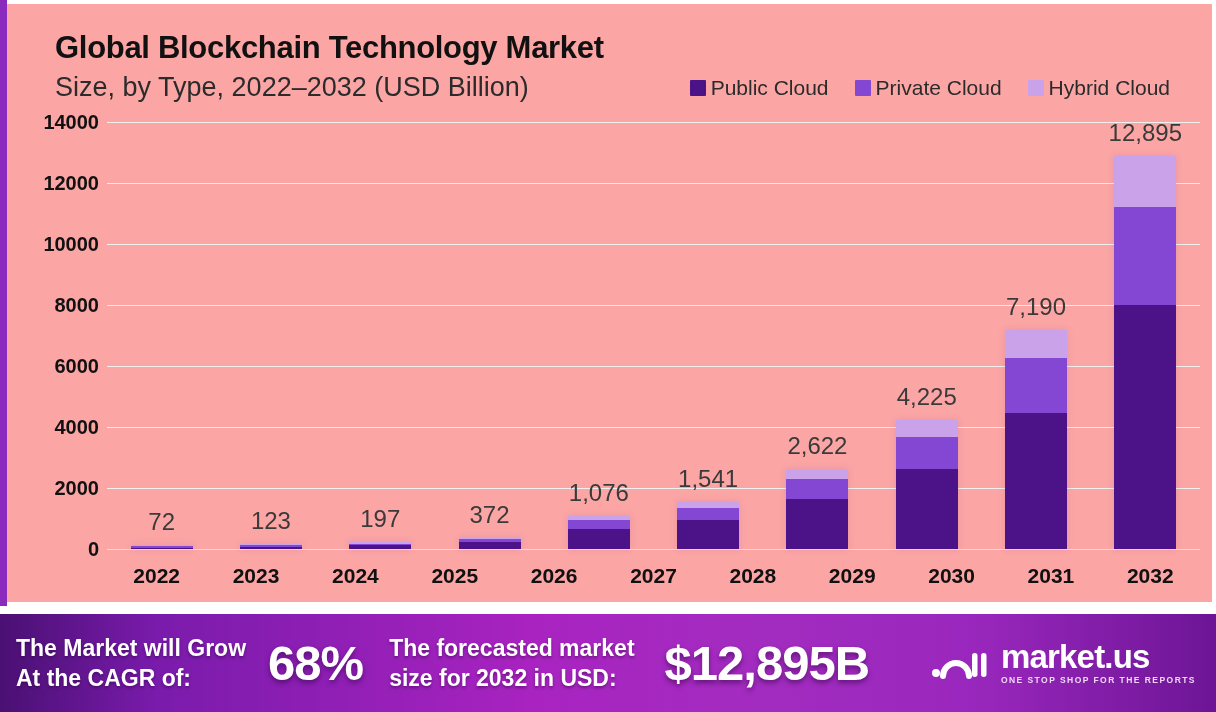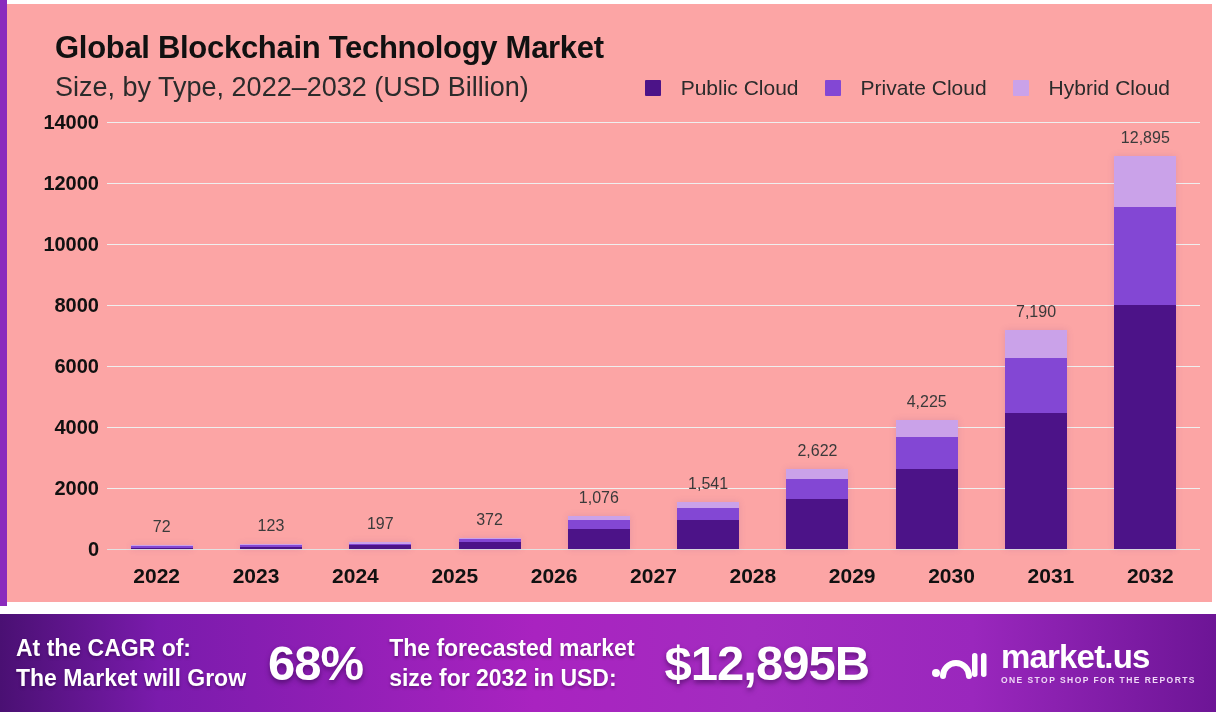--- a/index.html
+++ b/index.html
@@ -71,21 +71,21 @@
   }
   .legend {
     display: flex;
     align-items: center;
     gap: 26px;
     white-space: nowrap;
   }
   .legend-item {
     display: flex;
     align-items: center;
-    gap: 20px;
+    gap: 5px;
     justify-content: flex-end;
   }
   .legend-swatch {
     width: 16px;
     height: 16px;
     border-radius: 1px;
     display: inline-block;
   }
   .legend-label {
     font-size: 21px;
@@ -149,21 +149,21 @@
     flex-direction: column;
     justify-content: flex-end;
     align-items: center;
   }
   .bar-value {
     position: absolute;
     bottom: 100%;
     left: 50%;
     transform: translateX(-50%);
     margin-bottom: 9px;
-    font-size: 16px;
+    font-size: 24px;
     color: #3a3a3a;
     white-space: nowrap;
   }
   .bar-stack {
     position: relative;
     width: 62px;
     display: flex;
     flex-direction: column;
     justify-content: flex-end;
     box-shadow: 0 0 7px rgba(100, 60, 150, 0.14);
@@ -175,21 +175,21 @@
   .seg-private { background: #8347d4; }
   .seg-public  { background: #4c1388; }
 
   
   .x-axis {
     position: absolute;
     left: 100px;
     right: 12px;
     top: 560px;
     display: flex;
-    justify-content: space-between;
+    justify-content: center;
   }
   .x-label {
     flex: 1 1 0;
     text-align: center;
     font-size: 21px;
     font-weight: bold;
     color: #111111;
   }
 
   
@@ -398,22 +398,22 @@
         <div class="x-label">2029</div>
         <div class="x-label">2030</div>
         <div class="x-label">2031</div>
         <div class="x-label">2032</div>
       </div>
 
   </div>
 
   <div class="banner">
     <div class="banner-text">
+      <div>The Market will Grow</div>
       <div>At the CAGR of:</div>
-      <div>The Market will Grow</div>
     </div>
     <div class="gap-sm"></div>
     <div class="banner-big">68%</div>
     <div class="gap-md"></div>
     <div class="banner-text">
       <div>The forecasted market</div>
       <div>size for 2032 in USD:</div>
     </div>
     <div class="gap-lg"></div>
     <div class="banner-big">$12,895B</div>

